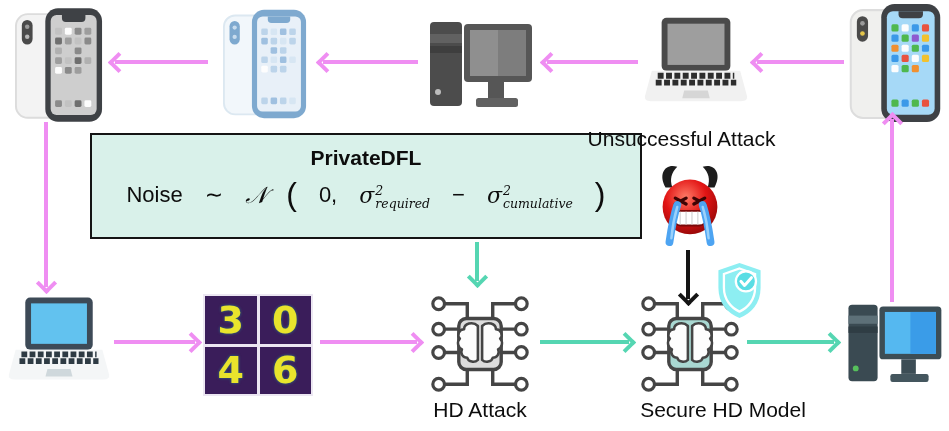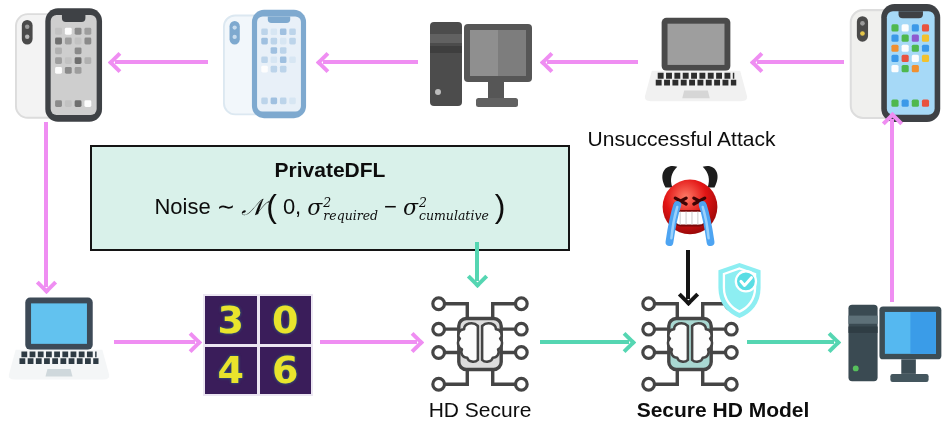--- a/index.html
+++ b/index.html
@@ -26,39 +26,39 @@
   .h-right .head{right:1px;top:2.5px;transform:rotate(45deg);}
   .v-down{width:20px;}
   .v-down .shaft{top:0;bottom:5px;left:8px;width:4px;}
   .v-down .head{bottom:1px;left:2.5px;transform:rotate(135deg);}
   .v-up{width:20px;}
   .v-up .shaft{top:5px;bottom:0;left:8px;width:4px;}
   .v-up .head{top:1px;left:2.5px;transform:rotate(-45deg);}
 
   
   .pbox{
-    left:90px;top:145px;width:480px;height:106px;box-sizing:border-box;
+    left:90px;top:133px;width:552px;height:106px;box-sizing:border-box;
     background:var(--box-bg,#d9f1ea);border:2.5px solid var(--box-border,#141414);
   }
   .pbox-title{margin-top:11px;text-align:center;font-weight:bold;font-size:21px;}
   .formula{
     margin-top:9px;display:flex;align-items:center;justify-content:center;
-    gap:6px;font-size:22px;
+    gap:22px;font-size:22px;
   }
   .f-it{font-family:"DejaVu Serif",serif;font-style:italic;}
   .f-script{font-family:"DejaVu Serif",serif;font-style:italic;font-size:23px;}
   .f-paren{font-size:32px;font-weight:300;line-height:1;transform:translateY(-1px);}
   .f-sig{display:inline-flex;align-items:center;}
   .supsub{display:inline-flex;flex-direction:column;align-items:flex-start;
     font-family:"DejaVu Serif",serif;font-style:italic;font-size:12.5px;line-height:1.05;
     transform:translateY(2px);margin-left:1px;}
 
   
   .lbl{position:absolute;text-align:center;font-size:21px;}
-  .lbl.bold{font-weight:bold;}
+  .lbl.bold{font-weight:normal;}
 
   
   .mnist{
     left:203px;top:294px;width:110px;height:102px;box-sizing:border-box;
     background:#ece7f2;display:grid;grid-template-columns:1fr 1fr;grid-template-rows:1fr 1fr;
     gap:3px;padding:2px;
   }
   .tile{
     background:var(--mnist-bg,#3a1d5a);display:flex;align-items:center;justify-content:center;
     color:var(--mnist-digit,#e9e42c);font-size:38px;font-weight:bold;
@@ -351,21 +351,21 @@
           <circle cx="89" cy="36" r="5.5"></circle>
           <circle cx="89" cy="58" r="5.5"></circle>
           <circle cx="89" cy="88" r="5.5"></circle>
       </g>
       <rect x="30" y="26" width="40" height="48" rx="7" fill="var(--chip-fill,#dddddd)" stroke="#454545" stroke-width="3.2"></rect>
       <path d="M48,33 C43,28 35,31 35,36 C30,36 28,42 31,45 C28,48 29,53 33,55 C31,59 34,63 38,63 C39,67 45,68 48,65 Z" fill="#fdfdfd" stroke="#454545" stroke-width="2.4" stroke-linejoin="round"></path>
       <path d="M52,33 C57,28 65,31 65,36 C70,36 72,42 69,45 C72,48 71,53 67,55 C69,59 66,63 62,63 C61,67 55,68 52,65 Z" fill="#fdfdfd" stroke="#454545" stroke-width="2.4" stroke-linejoin="round"></path>
     </svg>
   </div>
 
-  <div class="lbl" style="left:412px;top:398px;width:136px">HD Secure</div>
+  <div class="lbl" style="left:412px;top:398px;width:136px">HD Attack</div>
 
   <div class="ar teal h-right" style="left:540px;top:332px;width:94px">
       <span class="shaft"></span>
       <span class="head"></span>
     </div>
 
   <div class="abs" style="left:637px;top:288px;width:106px;height:112px">
     <svg viewBox="0 0 100 100">
       <g stroke="#454545" stroke-width="3.2" fill="none" stroke-linecap="round">
         <path d="M16,12 H38 V26"></path>

